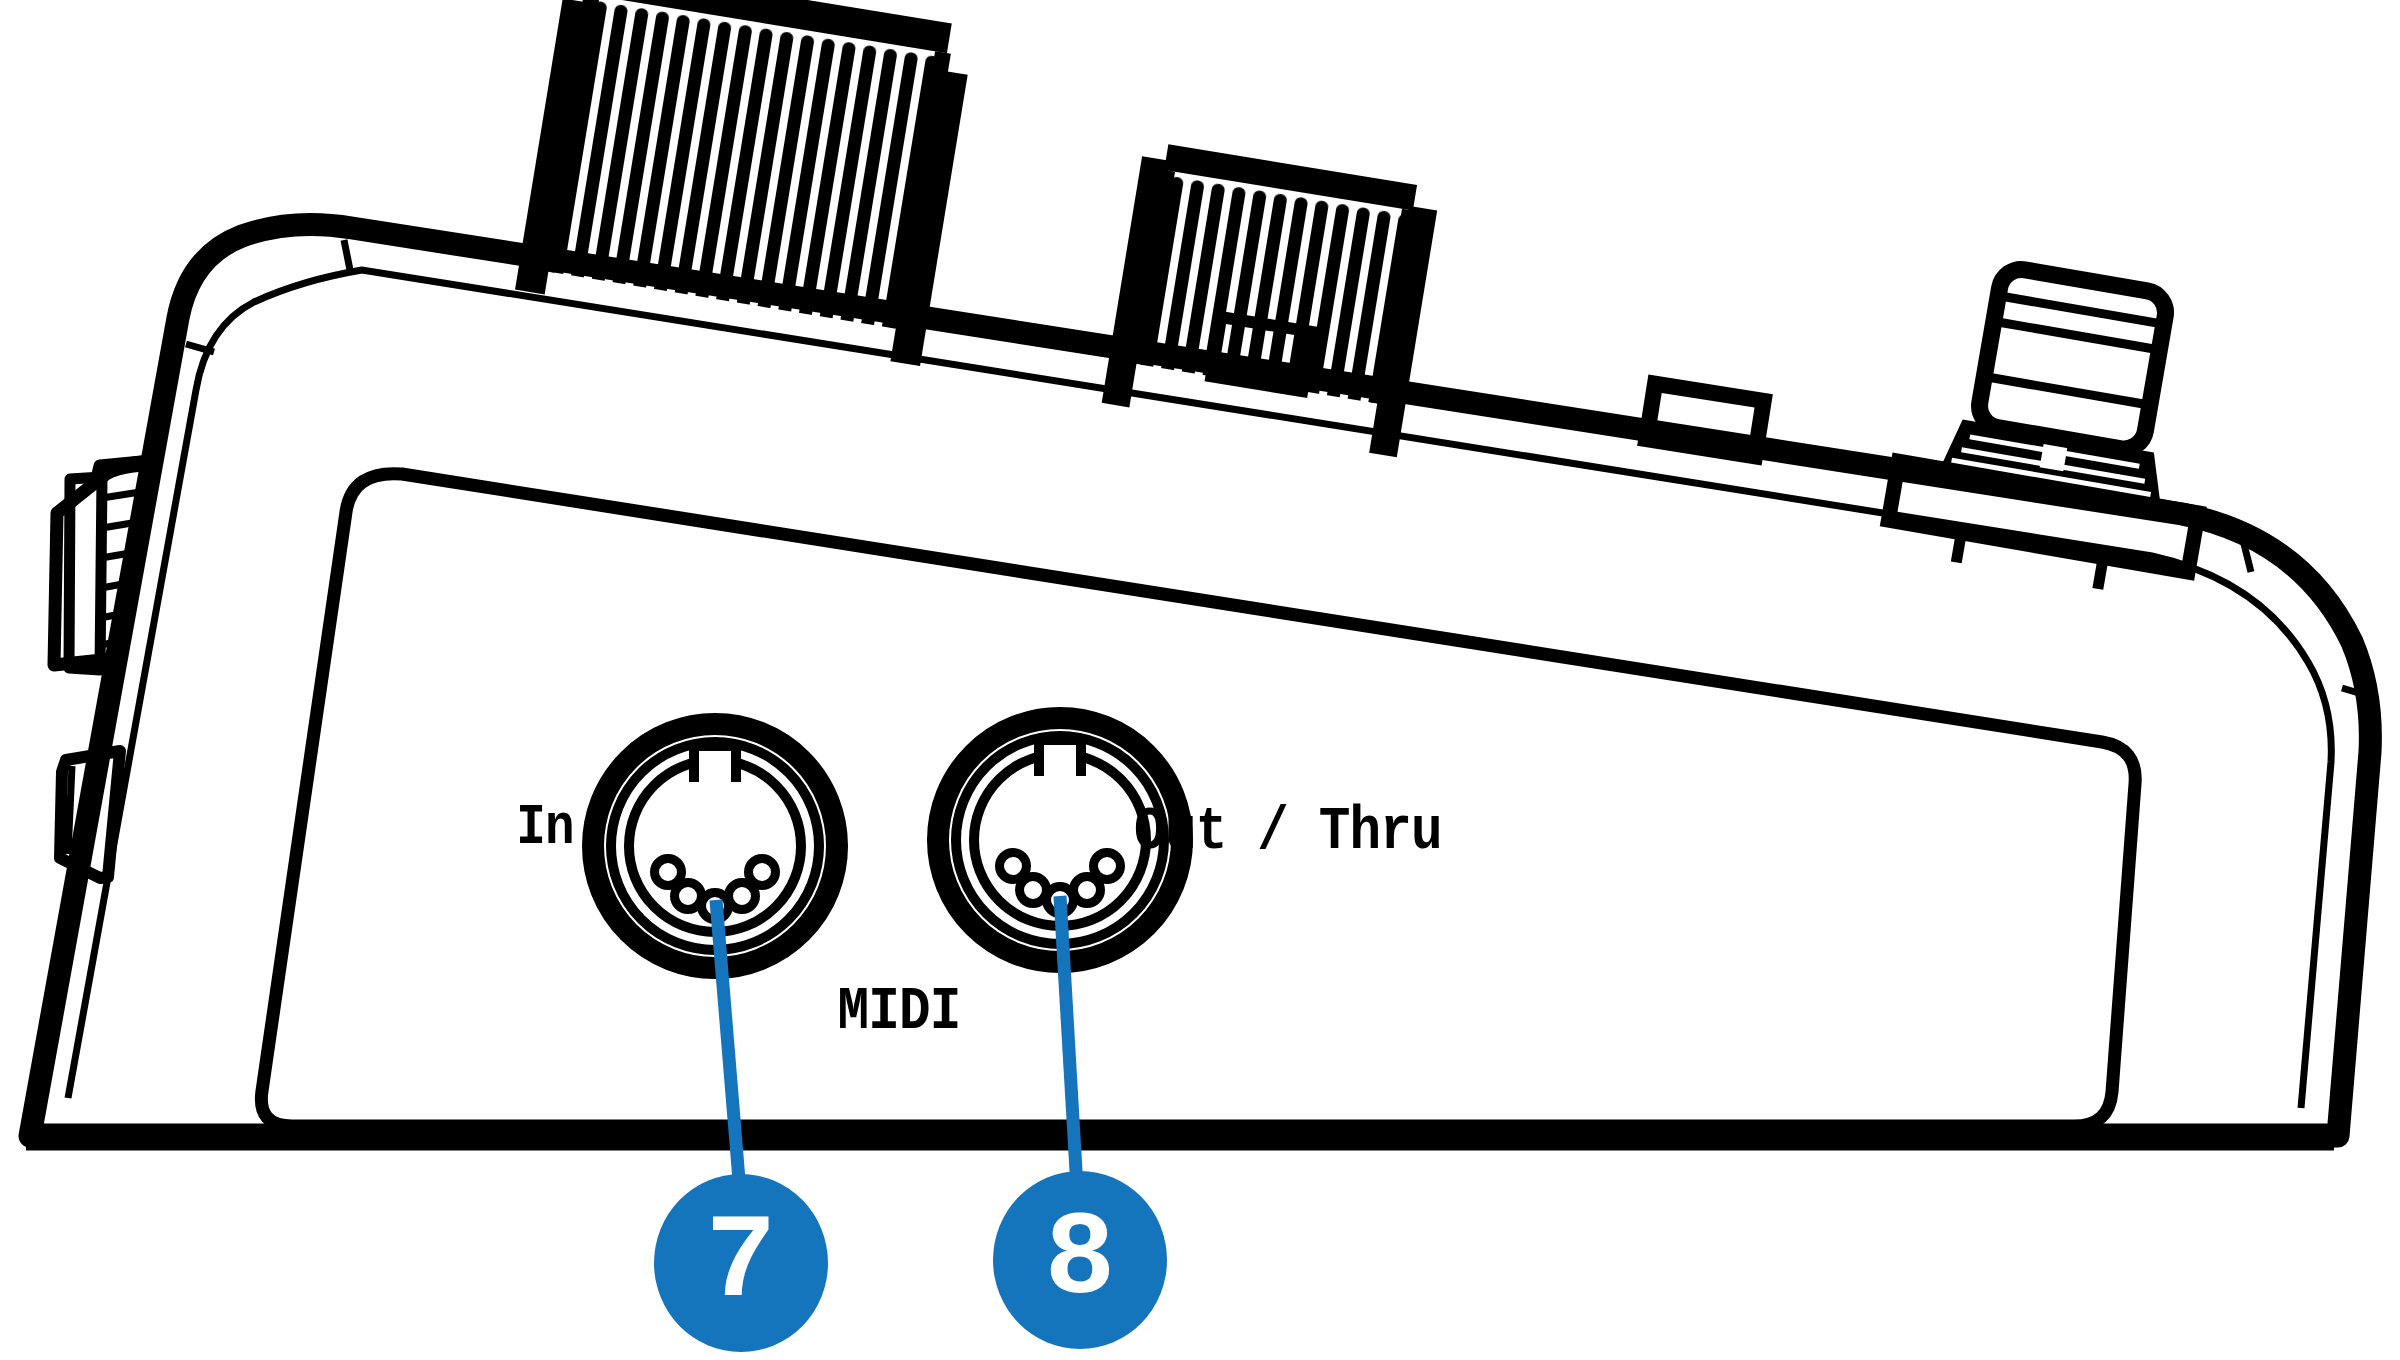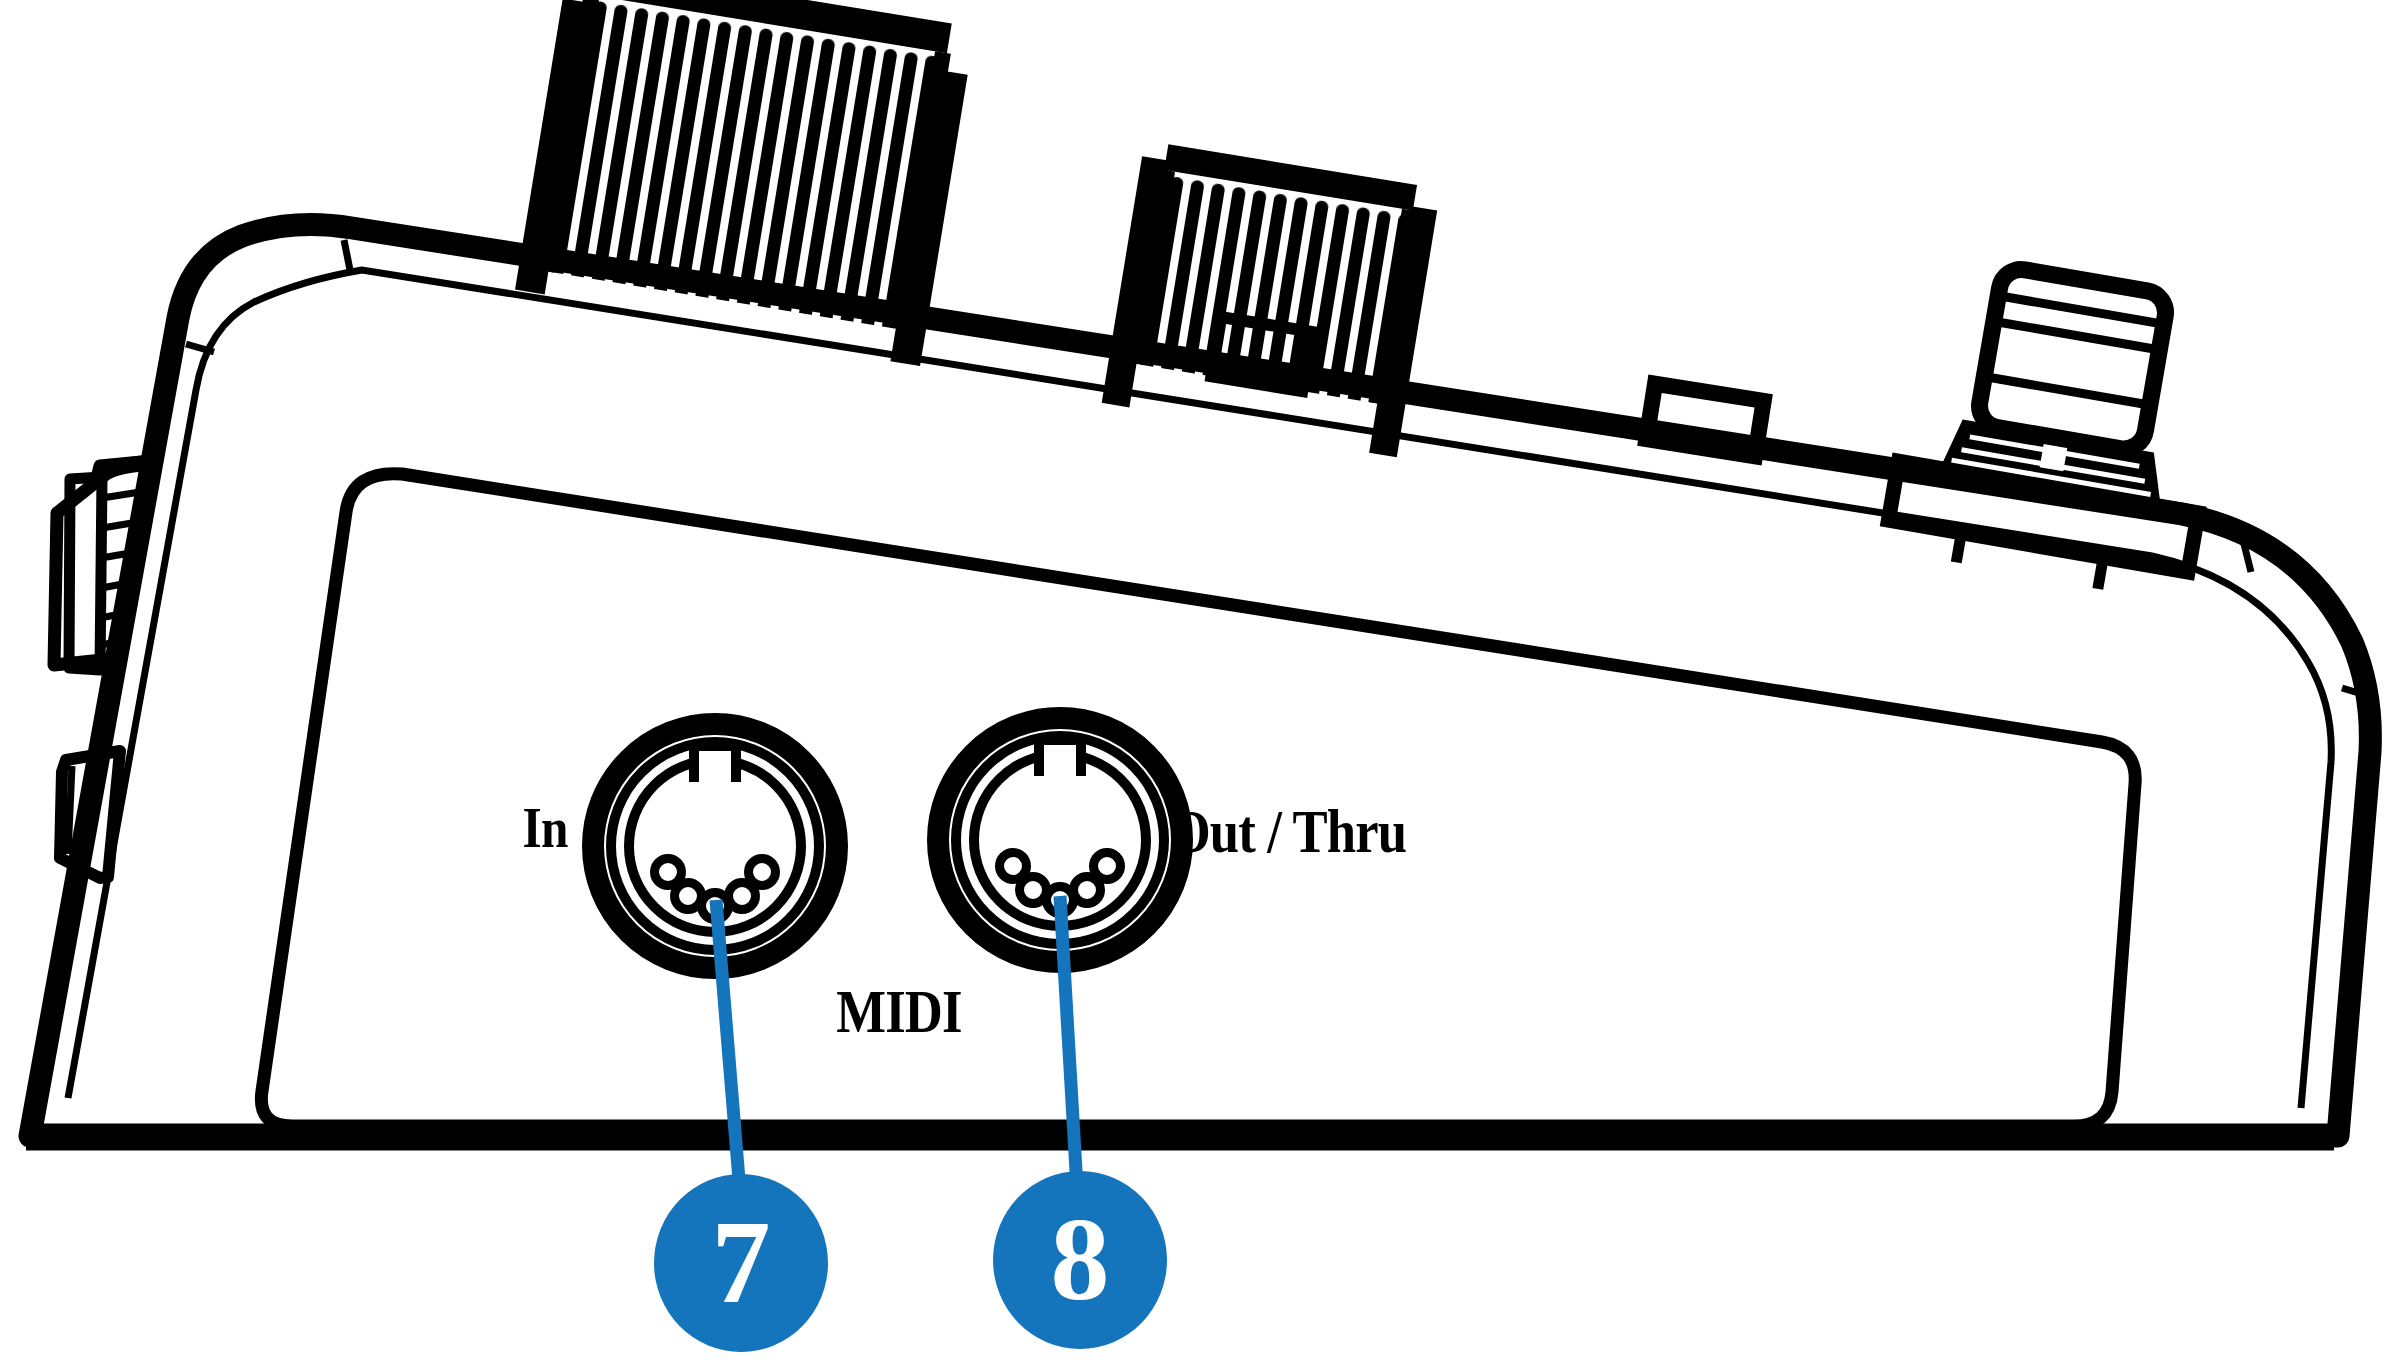--- a/index.html
+++ b/index.html
@@ -1,20 +1,20 @@
 <!DOCTYPE html>
 <html><head>
 <meta charset="utf-8">
 <style>
   html,body{margin:0;padding:0;background:#ffffff;}
   .stage{
     position:relative;
     width:2400px;height:1360px;
     background:#ffffff;
-    font-family:Liberation Serif, serif;
+    font-family:Liberation Mono, monospace;
     overflow:hidden;
   }
   .stage svg{position:absolute;left:0;top:0;}
   .lineart{stroke:#000;fill:none;}
   .label{
     position:absolute;
     transform:translate(-50%,-50%) scaleX(0.85);
     font-weight:bold;
     color:#000;
     white-space:nowrap;

